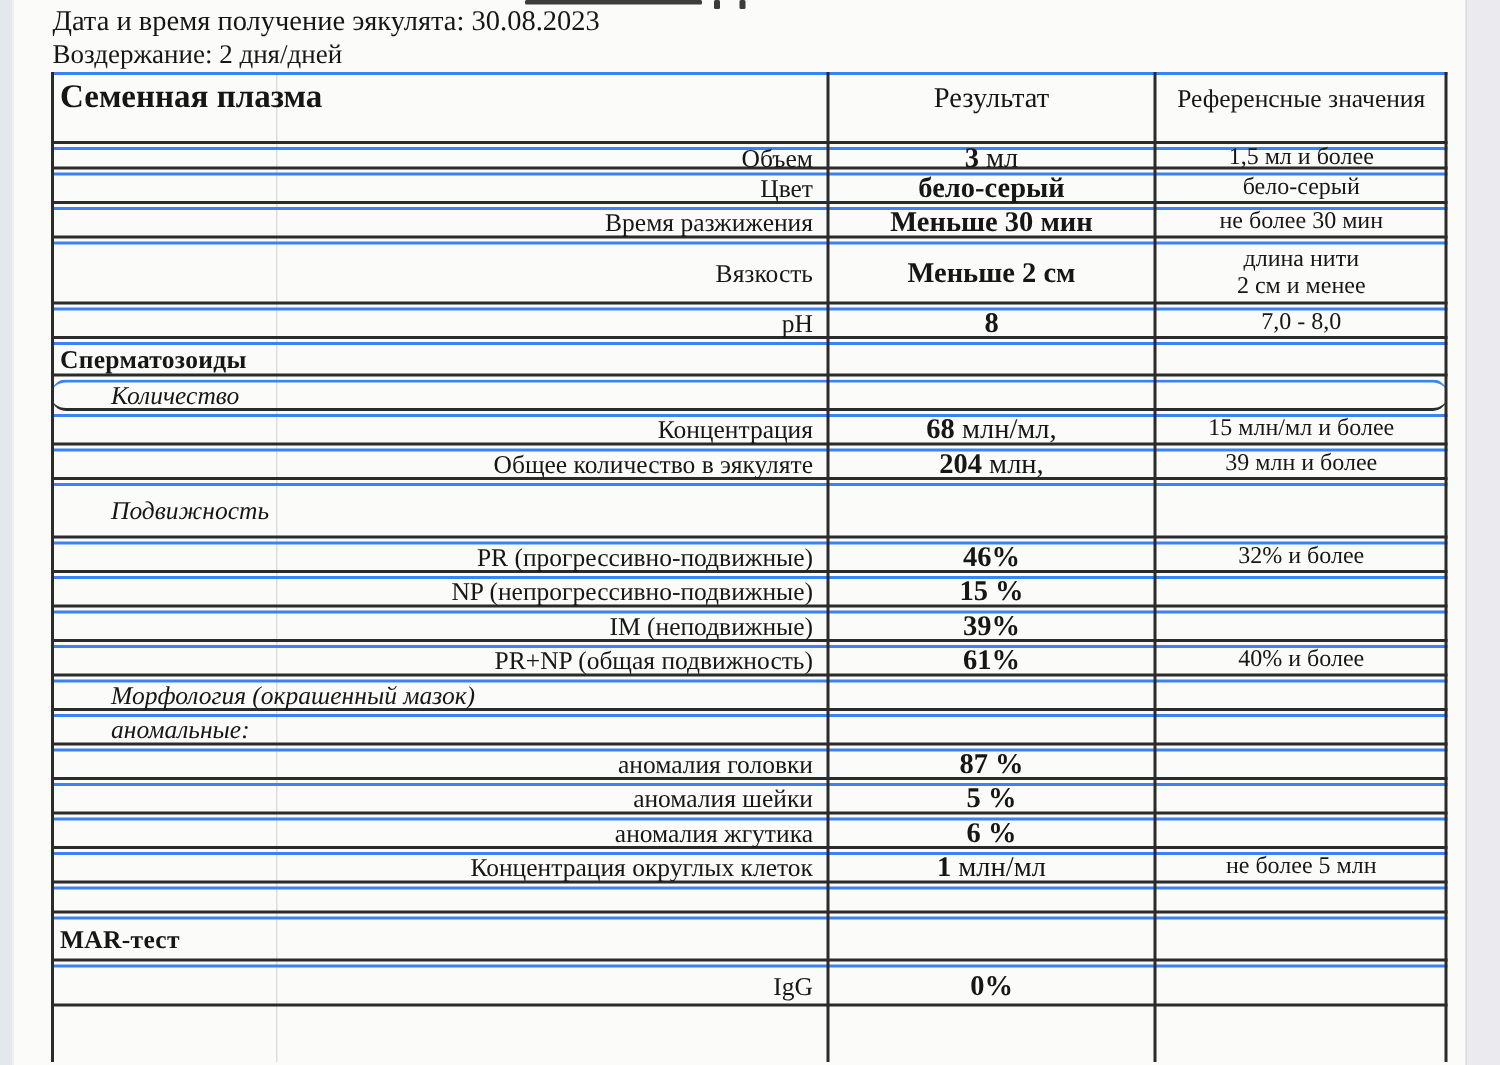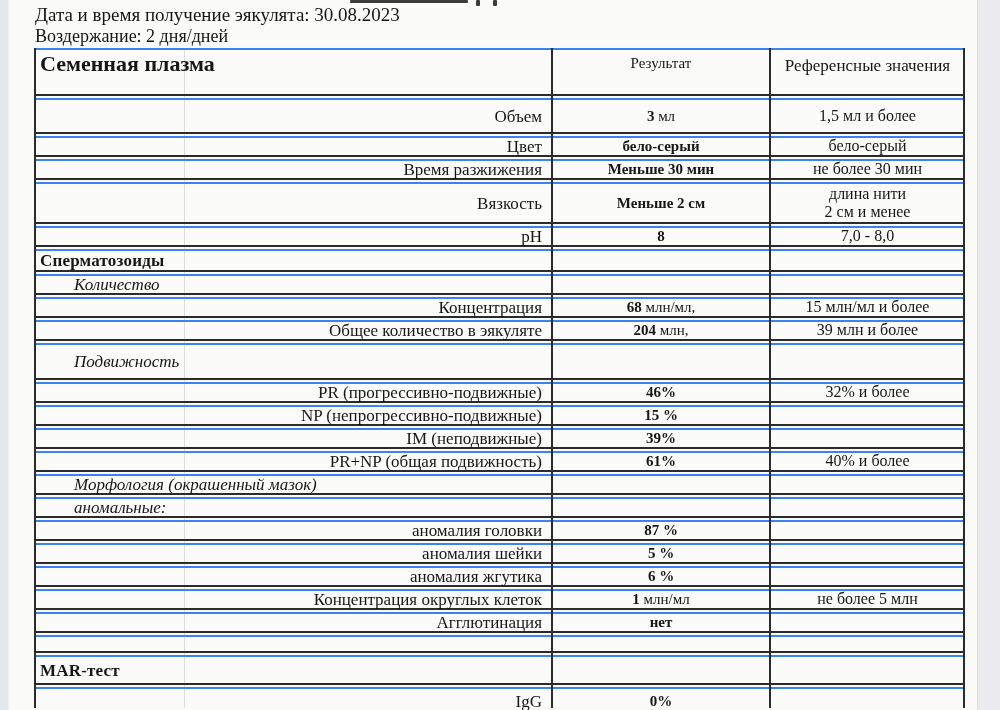--- a/index.html
+++ b/index.html
@@ -23,21 +23,21 @@
   .faintline{position:absolute;top:0;height:660px;width:1px;background:#dedede;z-index:1;}
   .rows{position:absolute;left:0;top:0;width:931px;}
   .row{
     display:flex;box-sizing:border-box;margin-bottom:2px;
     border-top:2px solid #3b82f6;border-bottom:2px solid #2b2b2b;
     position:relative;z-index:2;background:transparent;
   }
   .c1{width:518px;box-sizing:border-box;display:flex;align-items:center;justify-content:flex-end;
       padding-right:10px;font-size:17px;line-height:1;}
   .c2{width:218px;box-sizing:border-box;display:flex;align-items:center;justify-content:center;
-      font-size:15px;line-height:1;}
+      font-size:19px;line-height:1;}
   .c3{flex:1;box-sizing:border-box;display:flex;flex-direction:column;align-items:center;justify-content:center;
       font-size:16px;line-height:1.15;text-align:center;}
   .rb{font-weight:700;}
   .rr{font-weight:400;}
   .row.section .c1{justify-content:flex-start;padding-left:6px;font-weight:700;font-size:17px;letter-spacing:.2px;}
   .row.subheader .c1{justify-content:flex-start;padding-left:40px;font-style:italic;font-size:17px;}
   .row.header-row{height:48px;}
   .row.header-row .c1{align-items:flex-start;justify-content:flex-start;padding:3px 0 0 6px;font-weight:700;font-size:22px;}
   .row.header-row .c2{align-items:flex-start;padding-top:6px;}
   .row.header-row .c3{justify-content:flex-start;padding-top:6px;font-size:17px;}
@@ -58,21 +58,21 @@
 <div class="tbl">
   <div class="faintline" style="left:150px;"></div>
 
   <div class="rows">
     <div class="row header-row">
       <div class="c1">Семенная плазма</div>
       <div class="c2">Результат</div>
       <div class="c3">Референсные значения</div>
     </div>
 
-  <div class="row param" style="height: 36px;">
+  <div class="row param" style="height: 15px;">
         <div class="c1">Объем</div>
         <div class="c2">
           <span class="rb">3</span>
           <span class="rr">&nbsp;мл</span>
         </div>
         <div class="c3">
           <span>1,5 мл и более</span>
         </div>
       </div>
       <div class="row param" style="height: 21px;">
@@ -110,21 +110,21 @@
         </div>
         <div class="c3">
           <span>7,0 - 8,0</span>
         </div>
       </div>
       <div class="row section" style="height: 23px;">
         <div class="c1">Сперматозоиды</div>
         <div class="c2"></div>
         <div class="c3"></div>
       </div>
-      <div class="row subheader" style="height: 21px;">
+      <div class="row subheader" style="height: 21px; border-radius: 10px;">
         <div class="c1">Количество</div>
         <div class="c2"></div>
         <div class="c3"></div>
       </div>
       <div class="row param" style="height: 21px;">
         <div class="c1">Концентрация</div>
         <div class="c2">
           <span class="rb">68</span>
           <span class="rr">&nbsp;млн/мл,</span>
         </div>
@@ -212,27 +212,20 @@
       </div>
       <div class="row param" style="height: 21px;">
         <div class="c1">Концентрация округлых клеток</div>
         <div class="c2">
           <span class="rb">1</span>
           <span class="rr">&nbsp;млн/мл</span>
         </div>
         <div class="c3">
           <span>не более 5 млн</span>
         </div>
-      </div>
-      <div class="row param" style="height: 21px;">
-        <div class="c1">Агглютинация</div>
-        <div class="c2">
-          <span class="rb">нет</span>
-        </div>
-        <div class="c3"></div>
       </div>
       <div class="row empty" style="height: 18px;">
         <div class="c1"></div>
         <div class="c2"></div>
         <div class="c3"></div>
       </div>
       <div class="row section" style="height: 30px;">
         <div class="c1">MAR-тест</div>
         <div class="c2"></div>
         <div class="c3"></div>

